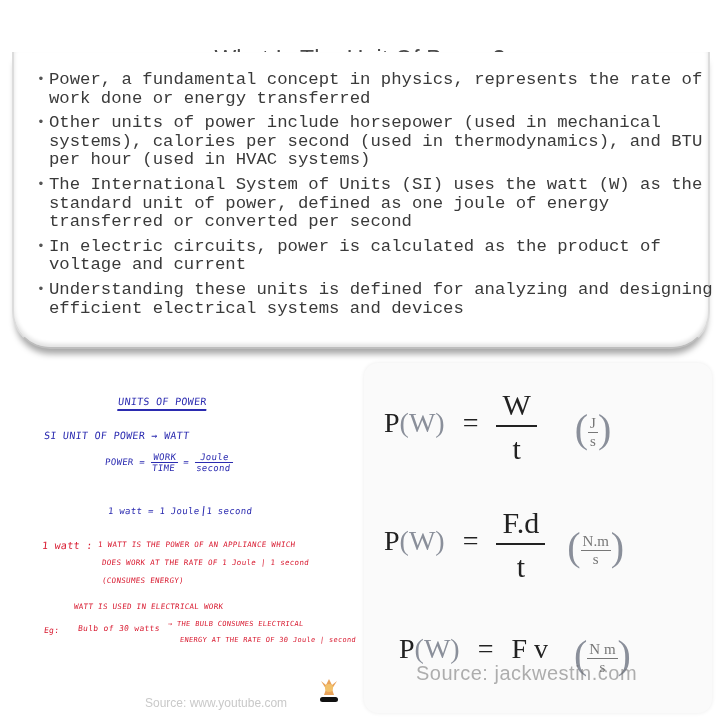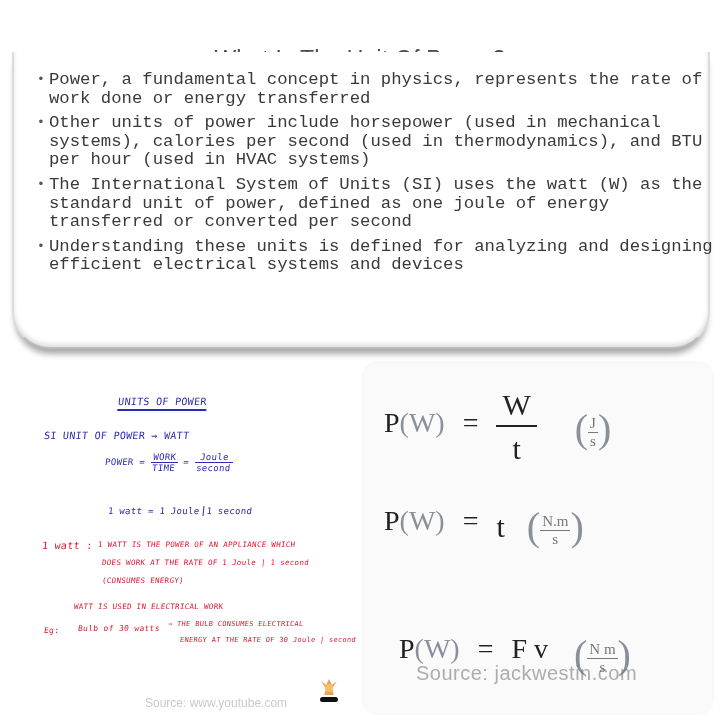--- a/index.html
+++ b/index.html
@@ -43,20 +43,21 @@
 </head>
 <body>
 
 <div class="title">What Is The Unit Of Power?</div>
 
 <div class="card"></div>
 <ul class="bullets">
   <li>Power, a fundamental concept in physics, represents the rate of work done or energy transferred</li>
   <li>Other units of power include horsepower (used in mechanical systems), calories per second (used in thermodynamics), and BTU per hour (used in HVAC systems)</li>
   <li>The International System of Units (SI) uses the watt (W) as the standard unit of power, defined as one joule of energy transferred or converted per second</li>
+  <li>In electric circuits, power is calculated as the product of voltage and current</li>
   <li>Understanding these units is defined for analyzing and designing efficient electrical systems and devices</li>
 </ul>
 
 <div class="notes">
   <div class="hand blue underline" style="left:118px;top:30px;font-size:10px;">UNITS OF POWER</div>
   <div class="hand blue" style="left:44px;top:64px;font-size:10px;">SI UNIT OF POWER → WATT</div>
   <div class="hand blue" style="left:105px;top:86px;font-size:9px;">
     <span>POWER</span>
     <span> = </span>
     <span class="frac"><span class="n">WORK</span><span class="d">TIME</span></span>
@@ -86,21 +87,21 @@
 <div class="formulas">
   <div class="f" style="left:20px;top:22px;">
     <span class="pw">P</span><span class="pw paren">(W)</span>
     <span class="eq">=</span>
     <span class="bigfrac"><span class="n">W</span><span class="d">t</span></span>
     <span class="unit" style="margin-left:34px;">(<span class="frac"><span class="n">J</span><span class="d">s</span></span>)</span>
   </div>
   <div class="f" style="left:20px;top:140px;">
     <span class="pw">P</span><span class="pw paren">(W)</span>
     <span class="eq">=</span>
-    <span class="bigfrac"><span class="d">t</span></span>
+    <span class="bigfrac"><span class="n">F.d</span><span class="d">t</span></span>
     <span class="unit" style="margin-left:18px;">(<span class="frac"><span class="n">N.m</span><span class="d">s</span></span>)</span>
   </div>
   <div class="f" style="left:35px;top:268px;">
     <span class="pw">P</span><span class="pw paren">(W)</span>
     <span class="eq">=</span>
     <span class="pw">F v</span>
     <span class="unit" style="margin-left:22px;">(<span class="frac"><span class="n">N m</span><span class="d">s</span></span>)</span>
   </div>
 </div>
 <div class="watermark">Source: jackwestin.com</div>

